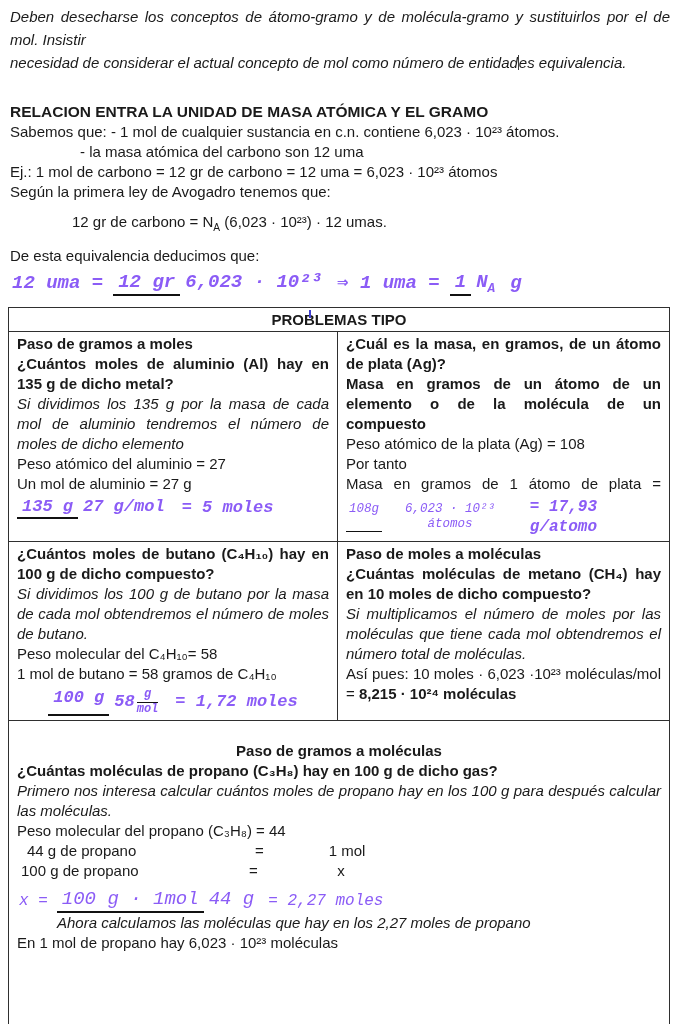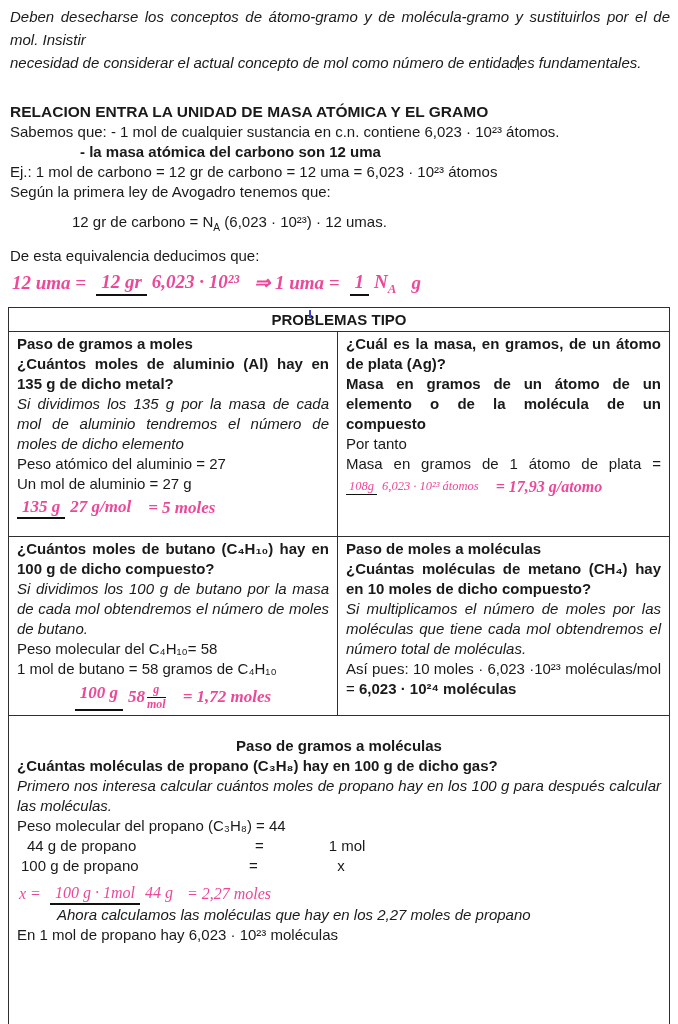--- a/index.html
+++ b/index.html
@@ -13,25 +13,25 @@
   .i{font-style:italic;}
   .b{font-weight:bold;}
   .just{text-align:justify;}
   .just-last{text-align:justify;text-align-last:justify;}
   .center{text-align:center;margin-top:18px;}
 
   .intro{font-style:italic;text-align:justify;line-height:23px;}
   .caret-inline{display:inline-block;width:1px;height:15px;background:#3d3d3d;vertical-align:-2px;}
 
   .h-section{font-weight:bold;margin-top:28px;font-size:15.5px;}
-  .indent1{padding-left:70px;font-weight:bold;}
+  .indent1{padding-left:70px;}
   .avg{margin-top:10px;padding-left:62px;}
   .deduce{margin-top:14px;}
 
-  .serif-math{font-family:Liberation Serif, serif;font-style:italic;color:#ec4899;}
+  .serif-math{font-family:Liberation Mono, monospace;font-style:italic;color:#8b5cf6;}
   .formula-main{display:flex;align-items:center;gap:10px;font-weight:bold;font-size:19px;margin:5px 0 0 2px;}
   .frac{display:inline-flex;text-align:center;line-height:1.2;}
   .frac .num{border-bottom:2px solid #111;padding:0 5px;}
   .frac .den{padding:0 5px;}
   sub{font-size:68%;line-height:0;}
 
   
   .ptable{margin:11px 0 0 -2px;width:662px;border:1px solid #2f2f2f;box-sizing:border-box;}
   .pt-header{position:relative;border-bottom:1px solid #2f2f2f;text-align:center;font-weight:bold;height:23px;line-height:23px;}
   .pt-caret{position:absolute;left:300px;top:2px;width:2px;height:8px;background:#3f3fd0;}
@@ -55,30 +55,30 @@
   .frac-mini .num{border-bottom:1.5px solid #111;padding:0 2px;}
 
   .prop-row{display:flex;}
   .prop-row .c1{width:185px;padding-left:4px;}
   .prop-row:first-of-type .c1{padding-left:10px;}
   .prop-row .c2{width:95px;text-align:center;}
   .prop-row .c3{width:80px;text-align:center;}
   .note-line{padding-left:40px;}
 
   .formula-x{display:flex;align-items:center;gap:9px;font-size:16px;font-weight:normal;margin:7px 0 0 2px;}
-  .formula-x .fr13{font-size:16px;}
+  .formula-x .fr13{font-size:19px;}
 </style>
 </head>
 <body>
 
 <div class="page">
 
   <p class="intro">
     <span>Deben desecharse los conceptos de átomo-gramo y de molécula-gramo y sustituirlos por el de mol. Insistir</span><br>
-    <span>necesidad de considerar el actual concepto de mol como número de entidad</span><span class="caret-inline"></span><span>es fundamentales.</span>
+    <span>necesidad de considerar el actual concepto de mol como número de entidad</span><span class="caret-inline"></span><span>es equivalencia.</span>
   </p>
 
   <p class="h-section">RELACION ENTRA LA UNIDAD DE MASA ATÓMICA Y EL GRAMO</p>
   <p>Sabemos que: - 1 mol de cualquier sustancia en c.n. contiene 6,023 · 10²³ átomos.</p>
   <p class="indent1">- la masa atómica del carbono son 12 uma</p>
   <p>Ej.: 1 mol de carbono = 12 gr de carbono = 12 uma = 6,023 · 10²³ átomos</p>
   <p>Según la primera ley de Avogadro tenemos que:</p>
 
   <p class="avg">
     <span>12 gr de carbono = N</span><sub>A</sub><span> (6,023 · 10²³) · 12 umas.</span>
@@ -118,20 +118,21 @@
           <span class="frac">
             <span class="num">135 g</span>
             <span class="den">27 g/mol</span>
           </span>
           <span>= 5 moles</span>
         </div>
       </div>
       <div class="cell cell-r">
         <p class="b just">¿Cuál es la masa, en gramos, de un átomo de plata (Ag)?</p>
         <p class="b just">Masa en gramos de un átomo de un elemento o de la molécula de un compuesto</p>
+        <p>Peso atómico de la plata (Ag) = 108</p>
         <p>Por tanto</p>
         <p class="just-last">Masa en gramos de 1 átomo de plata =</p>
         <div class="formula-cell formula-ag serif-math">
           <span class="frac f-small">
             <span class="num">108g</span>
             <span class="den">6,023 · 10²³ átomos</span>
           </span>
           <span class="res">= 17,93 g/atomo</span>
         </div>
       </div>
@@ -155,21 +156,21 @@
             </span>
           </span>
           <span>= 1,72 moles</span>
         </div>
       </div>
       <div class="cell cell-r">
         <p class="b">Paso de moles a moléculas</p>
         <p class="b just">¿Cuántas moléculas de metano (CH₄) hay en 10 moles de dicho compuesto?</p>
         <p class="i just">Si multiplicamos el número de moles por las moléculas que tiene cada mol obtendremos el número total de moléculas.</p>
         <p class="just">
-          <span>Así pues: 10 moles · 6,023 ·10²³ moléculas/mol = </span><span class="b">6,023 · 10²⁴ moléculas</span>
+          <span>Así pues: 10 moles · 6,023 ·10²³ moléculas/mol = </span><span class="b">8,215 · 10²⁴ moléculas</span>
         </p>
       </div>
     </div>
 
     <div class="pt-merged">
       <p class="b center">Paso de gramos a moléculas</p>
       <p class="b">¿Cuántas moléculas de propano (C₃H₈) hay en 100 g de dicho gas?</p>
       <p class="i just">Primero nos interesa calcular cuántos moles de propano hay en los 100 g para después calcular las moléculas.</p>
       <p>Peso molecular del propano (C₃H₈) = 44</p>
 

